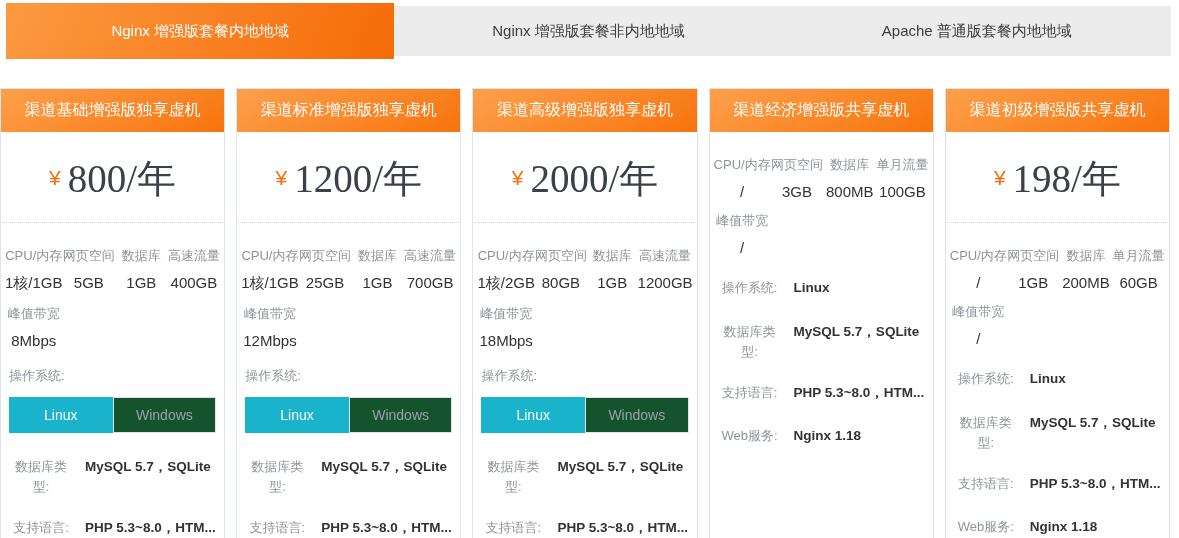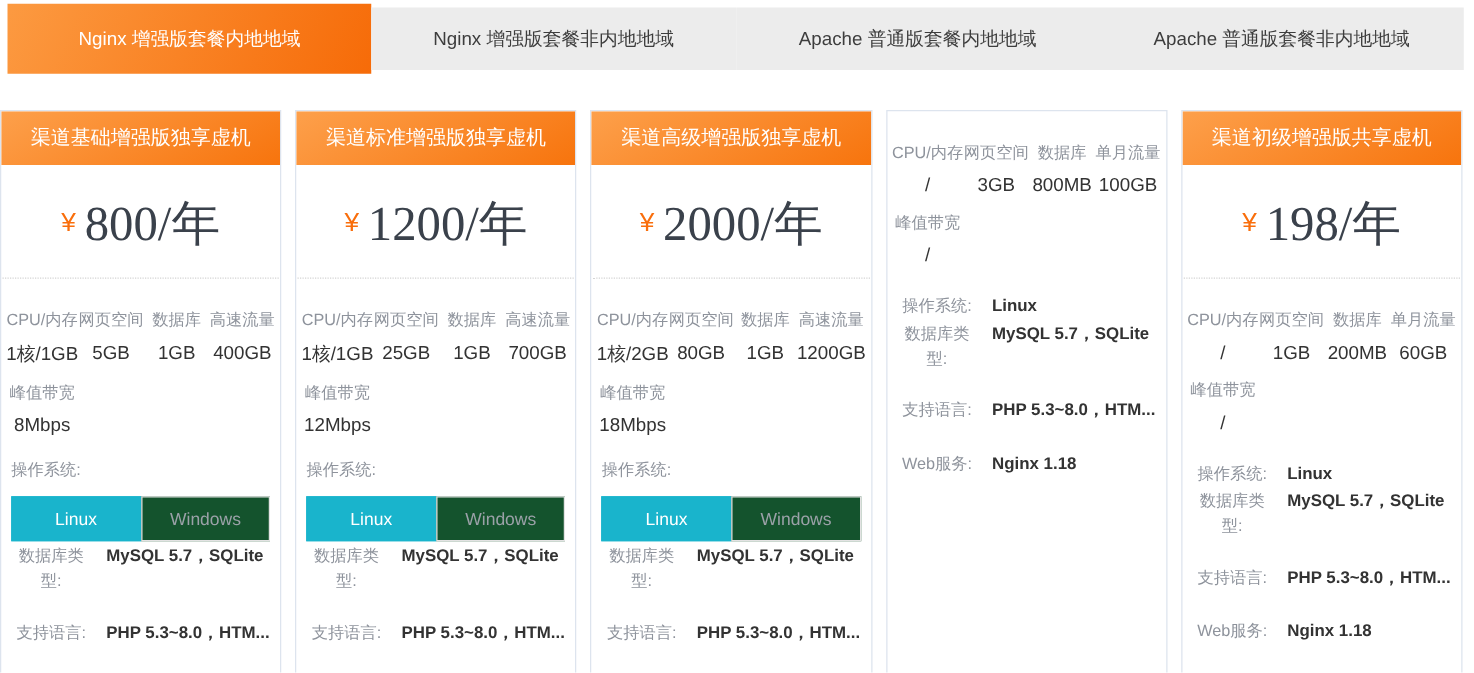--- a/index.html
+++ b/index.html
@@ -31,34 +31,33 @@
   .spec-value { color:#333; font-size:15px; padding-top:9px; white-space:nowrap; }
 
   .section-label { color:#8e939c; font-size:13px; padding:18px 8px 0; }
   .os-buttons { display:flex; margin:12px 8px 0; }
   .os-btn { flex:1; height:36px; display:flex; align-items:center; justify-content:center;
             font-size:14px; background:#14532d; border:1px solid #e3e3e3; color:#9ba1a8;
             cursor:pointer; }
   .os-btn.active { background:#19b4cc; border-color:#19b4cc; color:#fff; }
 
   .info-row { display:flex; align-items:flex-start; padding:0 8px; margin-top:22px; }
-  .info-row.tight { margin-top:2px; }
+  .info-row.tight { margin-top:24px; }
   .info-label { width:64px; flex:none; color:#8e939c; font-size:13px;
                 text-align:center; line-height:1.5; }
   .info-value { font-weight:bold; color:#333; font-size:13.5px; padding-left:12px;
                 line-height:1.5; white-space:nowrap; overflow:hidden; }
 </style>
 </head>
 <body>
 
 <div class="tabs">
   <div class="tab active">Nginx 增强版套餐内地地域</div>
   <div class="tab">Nginx 增强版套餐非内地地域</div>
   <div class="tab">Apache 普通版套餐内地地域</div>
-  <div class="tab">Apache 普通版套餐非内地地域</div>
 </div>
 
 <div class="cards">
 
   <div class="card">
     <div class="card-header">渠道基础增强版独享虚机</div>
     <div class="price">
       <span class="yen">¥</span><span class="amount">800</span><span class="unit">/年</span>
     </div>
     <div class="specs">
@@ -179,20 +178,21 @@
         <div class="info-value">MySQL 5.7，SQLite</div>
       </div>
     <div class="info-row">
         <div class="info-label">支持语言:</div>
         <div class="info-value">PHP 5.3~8.0，HTM...</div>
       </div>
 
   </div>
 
   <div class="card">
+    <div class="card-header">渠道经济增强版共享虚机</div>
     <div class="specs">
       <div class="spec-cell">
           <div class="spec-label">CPU/内存</div>
           <div class="spec-value">/</div>
         </div>
       <div class="spec-cell">
           <div class="spec-label">网页空间</div>
           <div class="spec-value">3GB</div>
         </div>
       <div class="spec-cell">

